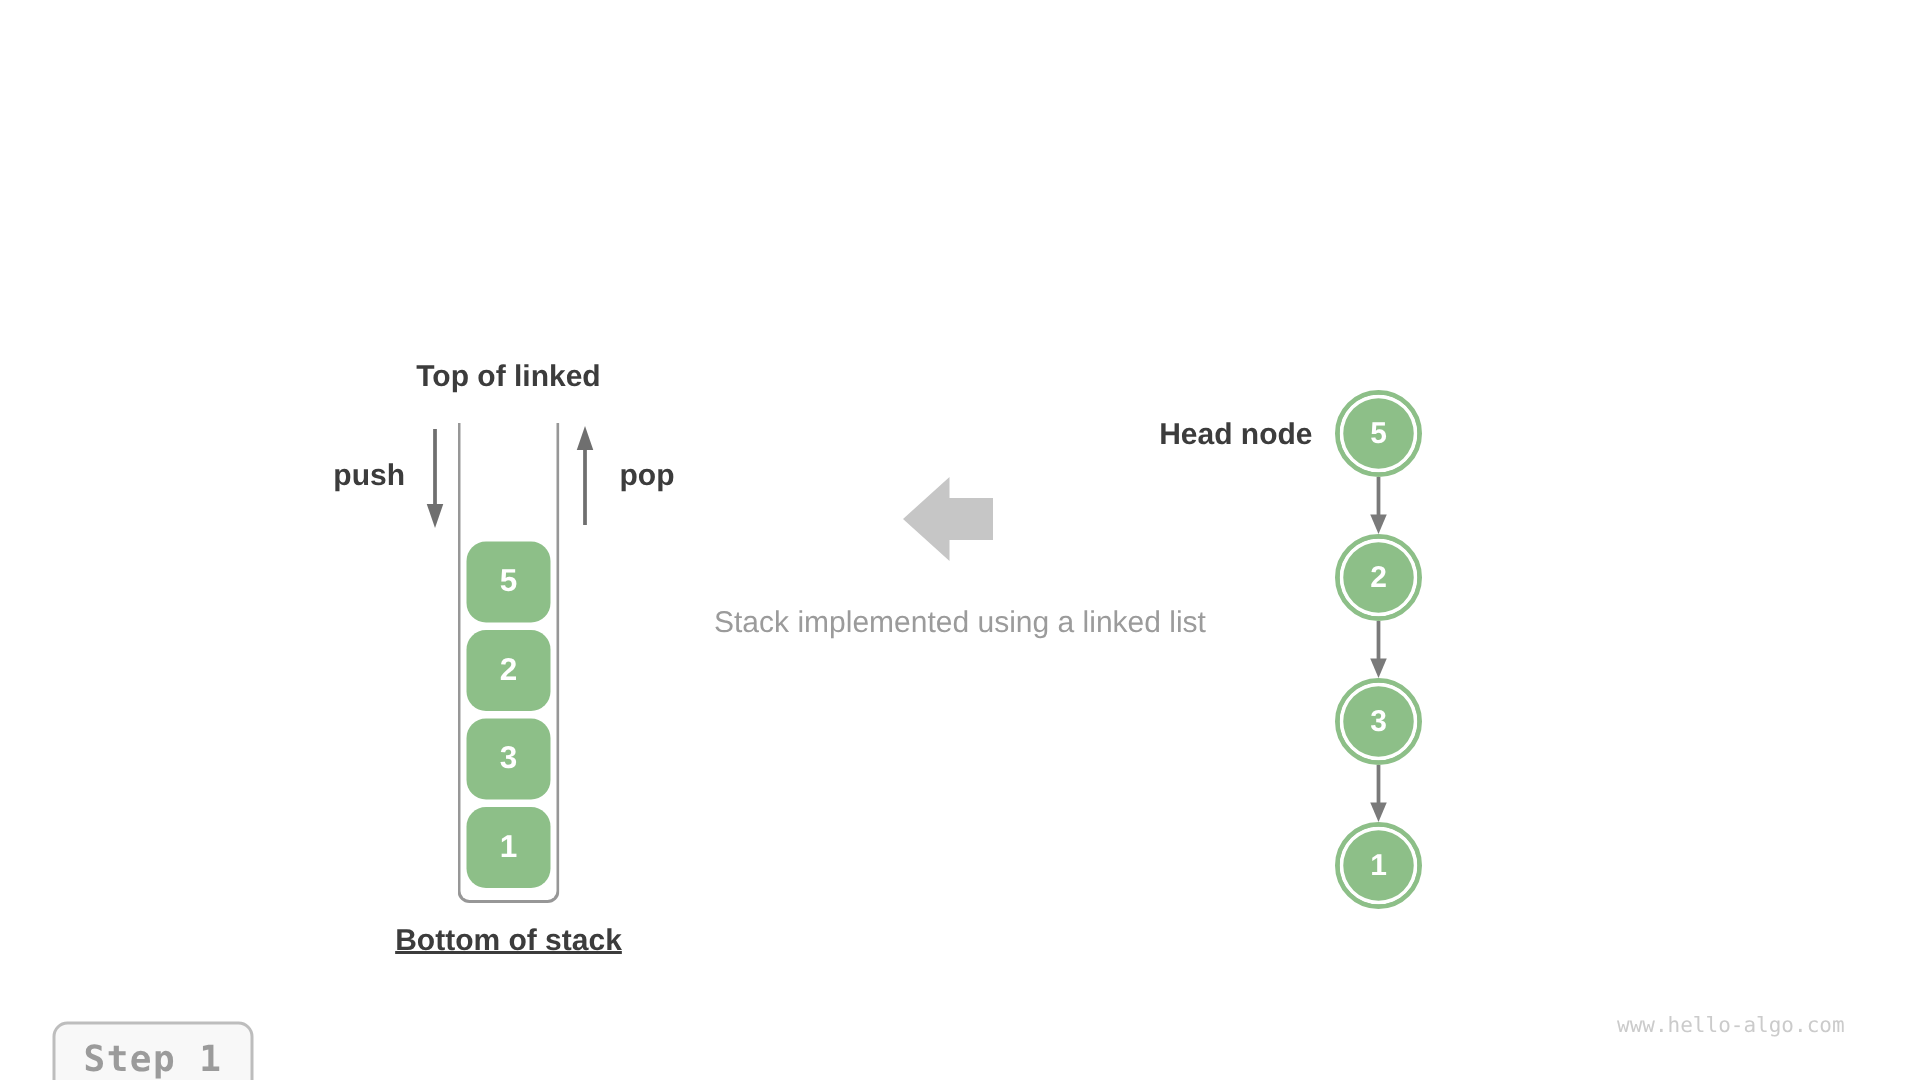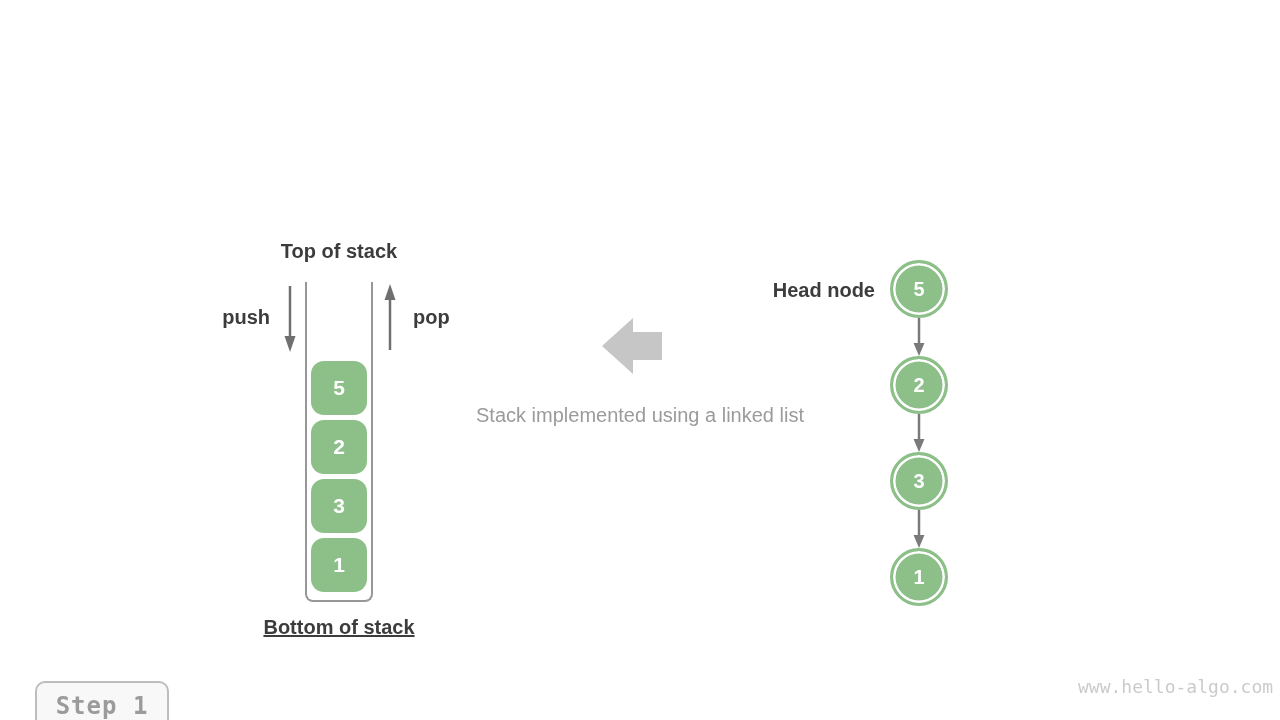--- a/index.html
+++ b/index.html
@@ -86,31 +86,31 @@
     line-height: 46px;
     text-align: center;
     letter-spacing: 1px;
     margin-top: 39px;
   }
 
   
   .watermark {
     left: 1078px; top: 676px;
     font-family: "DejaVu Sans Mono", monospace;
-    font-size: 18px;
+    font-size: 14px;
     color: #cbcbcb;
     white-space: nowrap;
   }
 </style>
 </head>
 <body>
 
 <div class="canvas">
 
-  <div class="abs bold-label center-text" style="left:230px; top:240px; width:218px;">Top of stack</div>
+  <div class="abs bold-label center-text" style="left:230px; top:240px; width:218px;">Top of linked</div>
 
   <div class="abs bold-label right-text" style="left:170px; top:306px; width:100px;">push</div>
 
   <div class="abs bold-label" style="left:413px; top:306px;">pop</div>
 
   <svg class="abs" style="left:282px; top:284px;" width="16" height="68">
     <line x1="8" y1="2" x2="8" y2="54" stroke="#6f6f6f" stroke-width="2.5"></line>
     <polygon points="8,68 2.5,52 13.5,52" fill="#6f6f6f"></polygon>
   </svg>
 

